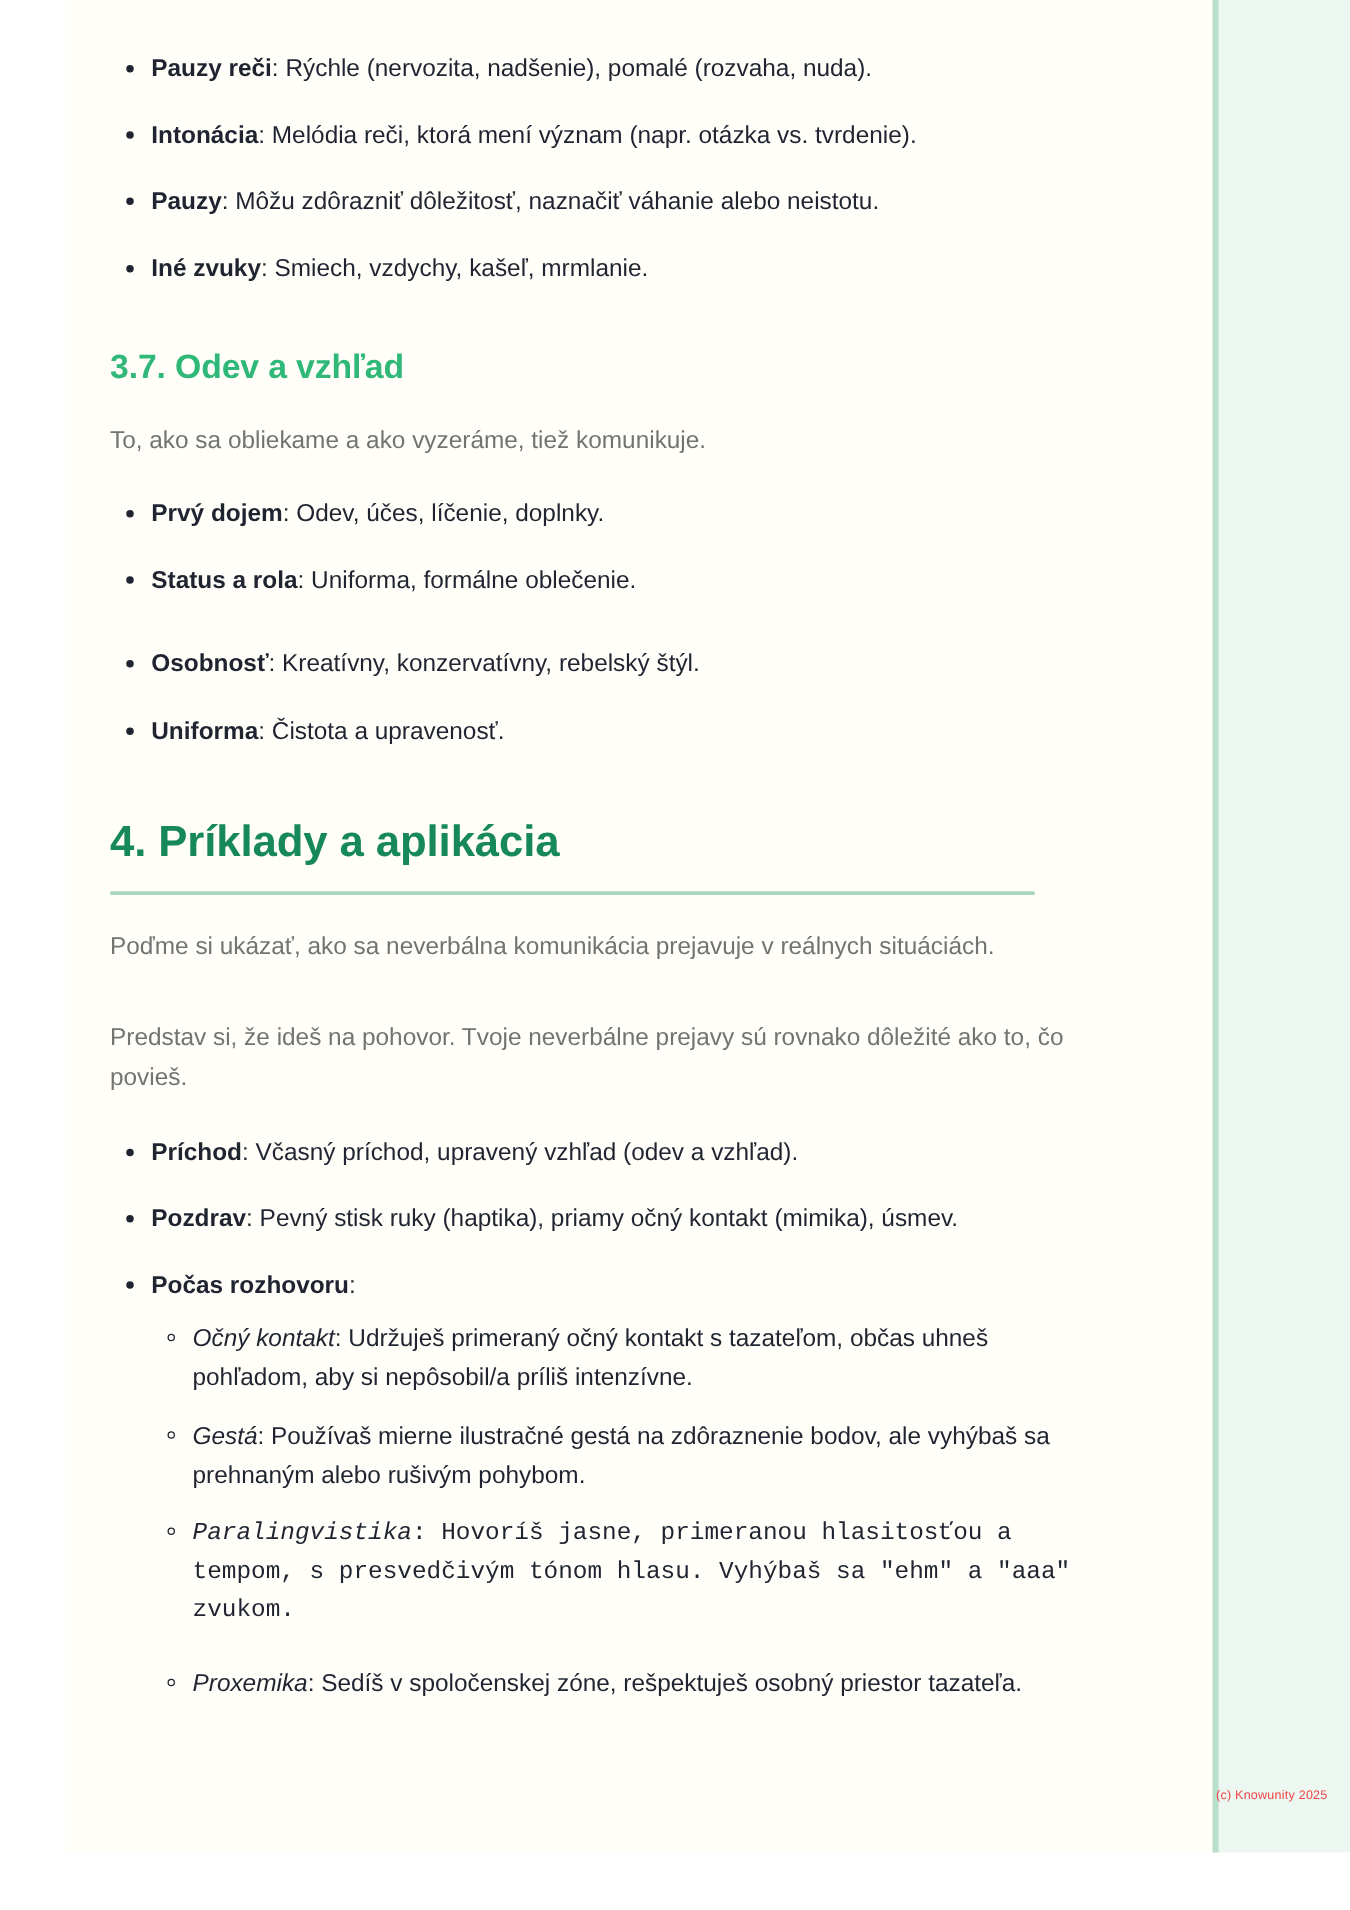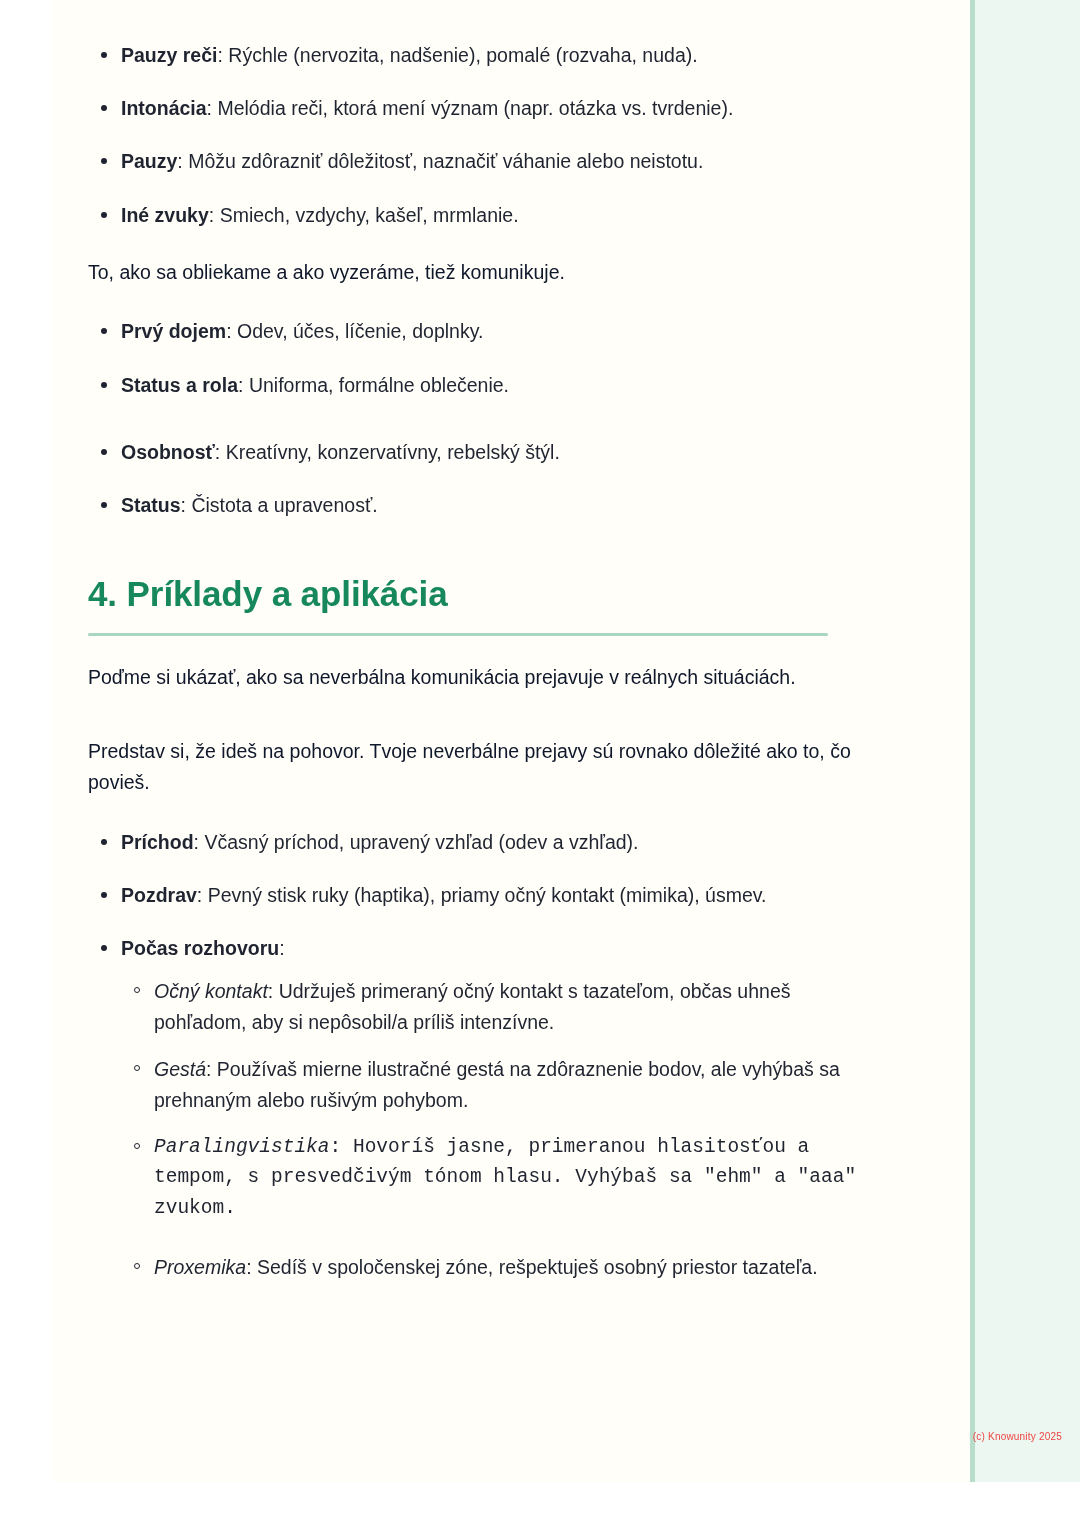--- a/index.html
+++ b/index.html
@@ -78,21 +78,21 @@
     font-weight: 700;
     color: #2fb877;
     margin: 0;
     line-height: 1.25;
     letter-spacing: -0.1px;
   }
 
   .para {
     font-size: 19.5px;
     line-height: 1.62;
-    color: #0f172a;
+    color: #737373;
     margin: 0;
   }
   .para.justify {
     text-align: justify;
   }
 
   ul.bullets {
     list-style: none;
     margin: 0;
     padding: 0;
@@ -172,35 +172,36 @@
         <span class="lead-b">Intonácia</span><span>: Melódia reči, ktorá mení význam (napr. otázka vs. tvrdenie).</span>
       </li>
       <li style="margin-bottom:22px;">
         <span class="lead-b">Pauzy</span><span>: Môžu zdôrazniť dôležitosť, naznačiť váhanie alebo neistotu.</span>
       </li>
       <li>
         <span class="lead-b">Iné zvuky</span><span>: Smiech, vzdychy, kašeľ, mrmlanie.</span>
       </li>
     </ul>
 
+    <h3 class="h3" style="margin-top:46px;">3.7. Odev a vzhľad</h3>
 
     <p class="para" style="margin-top:26px;">To, ako sa obliekame a ako vyzeráme, tiež komunikuje.</p>
 
     <ul class="bullets" style="margin-top:28px;">
       <li style="margin-bottom:22px;">
         <span class="lead-b">Prvý dojem</span><span>: Odev, účes, líčenie, doplnky.</span>
       </li>
       <li style="margin-bottom:36px;">
         <span class="lead-b">Status a rola</span><span>: Uniforma, formálne oblečenie.</span>
       </li>
       <li style="margin-bottom:22px;">
         <span class="lead-b">Osobnosť</span><span>: Kreatívny, konzervatívny, rebelský štýl.</span>
       </li>
       <li>
-        <span class="lead-b">Status</span><span>: Čistota a upravenosť.</span>
+        <span class="lead-b">Uniforma</span><span>: Čistota a upravenosť.</span>
       </li>
     </ul>
 
     <h2 class="h2" style="margin-top:52px;">4. Príklady a aplikácia</h2>
     <div class="h2-rule"></div>
 
     <p class="para justify" style="margin-top:26px;">Poďme si ukázať, ako sa neverbálna komunikácia prejavuje v reálnych situáciách.</p>
 
 
     <p class="para" style="margin-top:42px;">Predstav si, že ideš na pohovor. Tvoje neverbálne prejavy sú rovnako dôležité ako to, čo povieš.</p>

